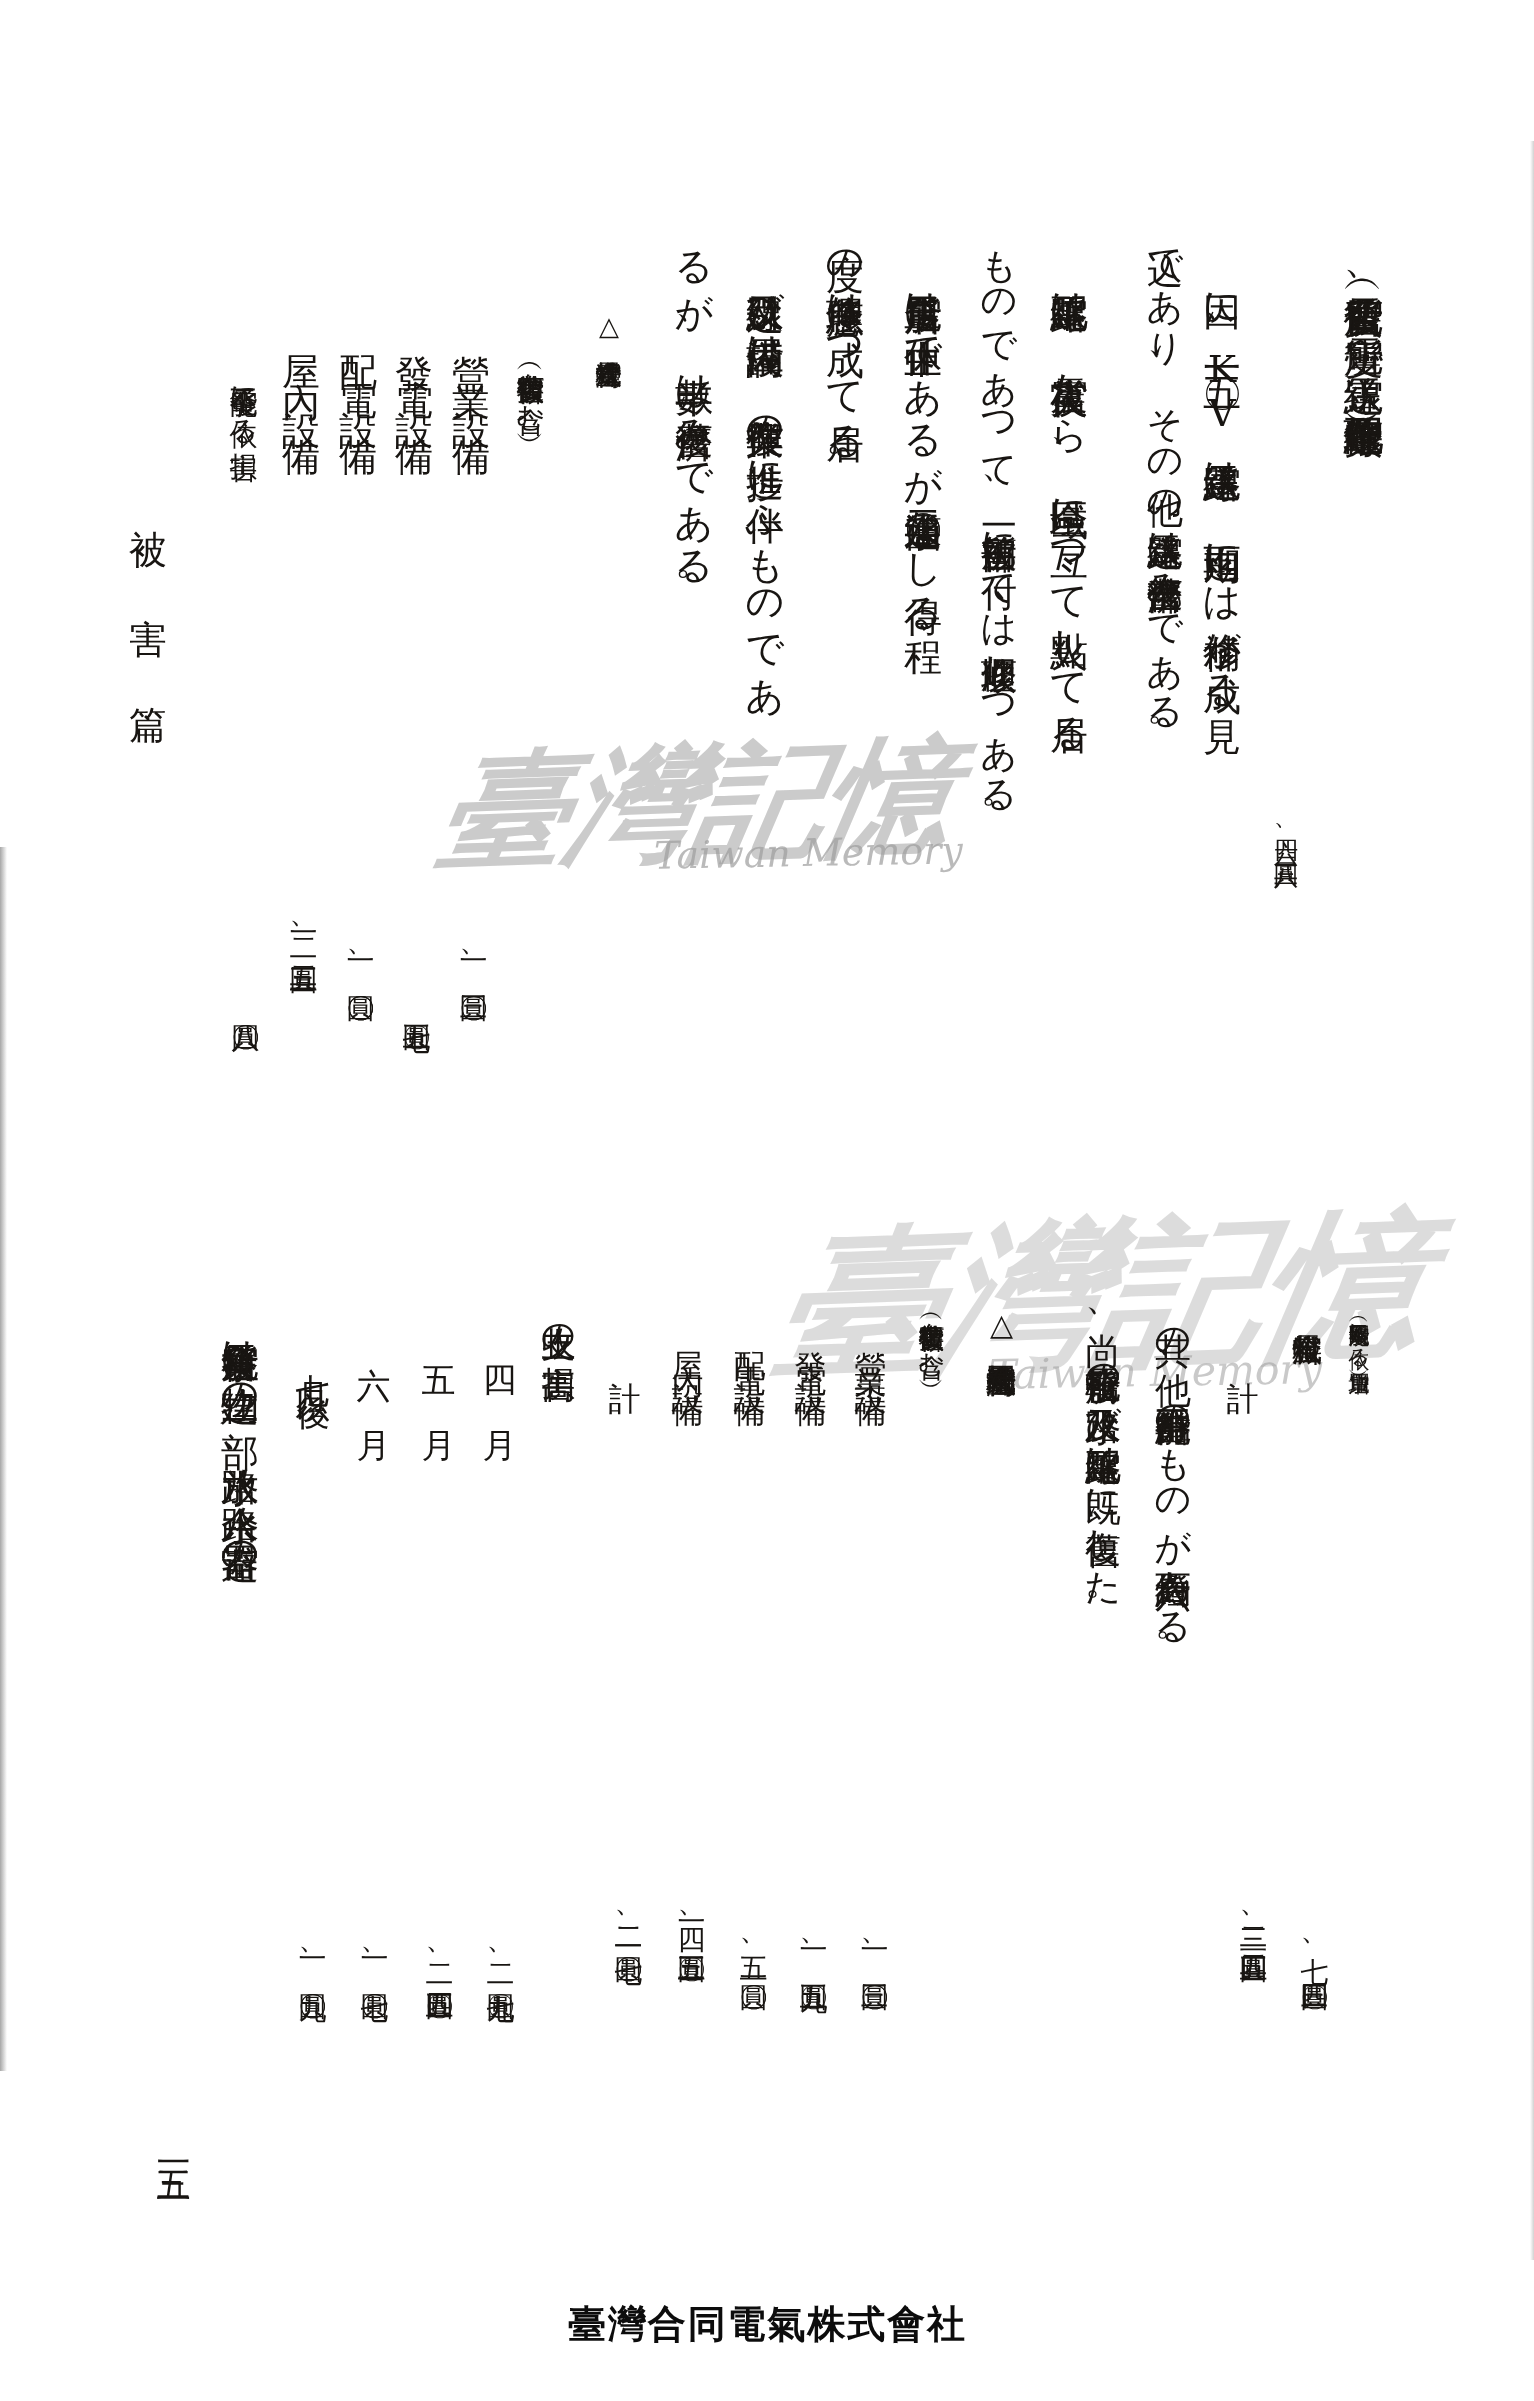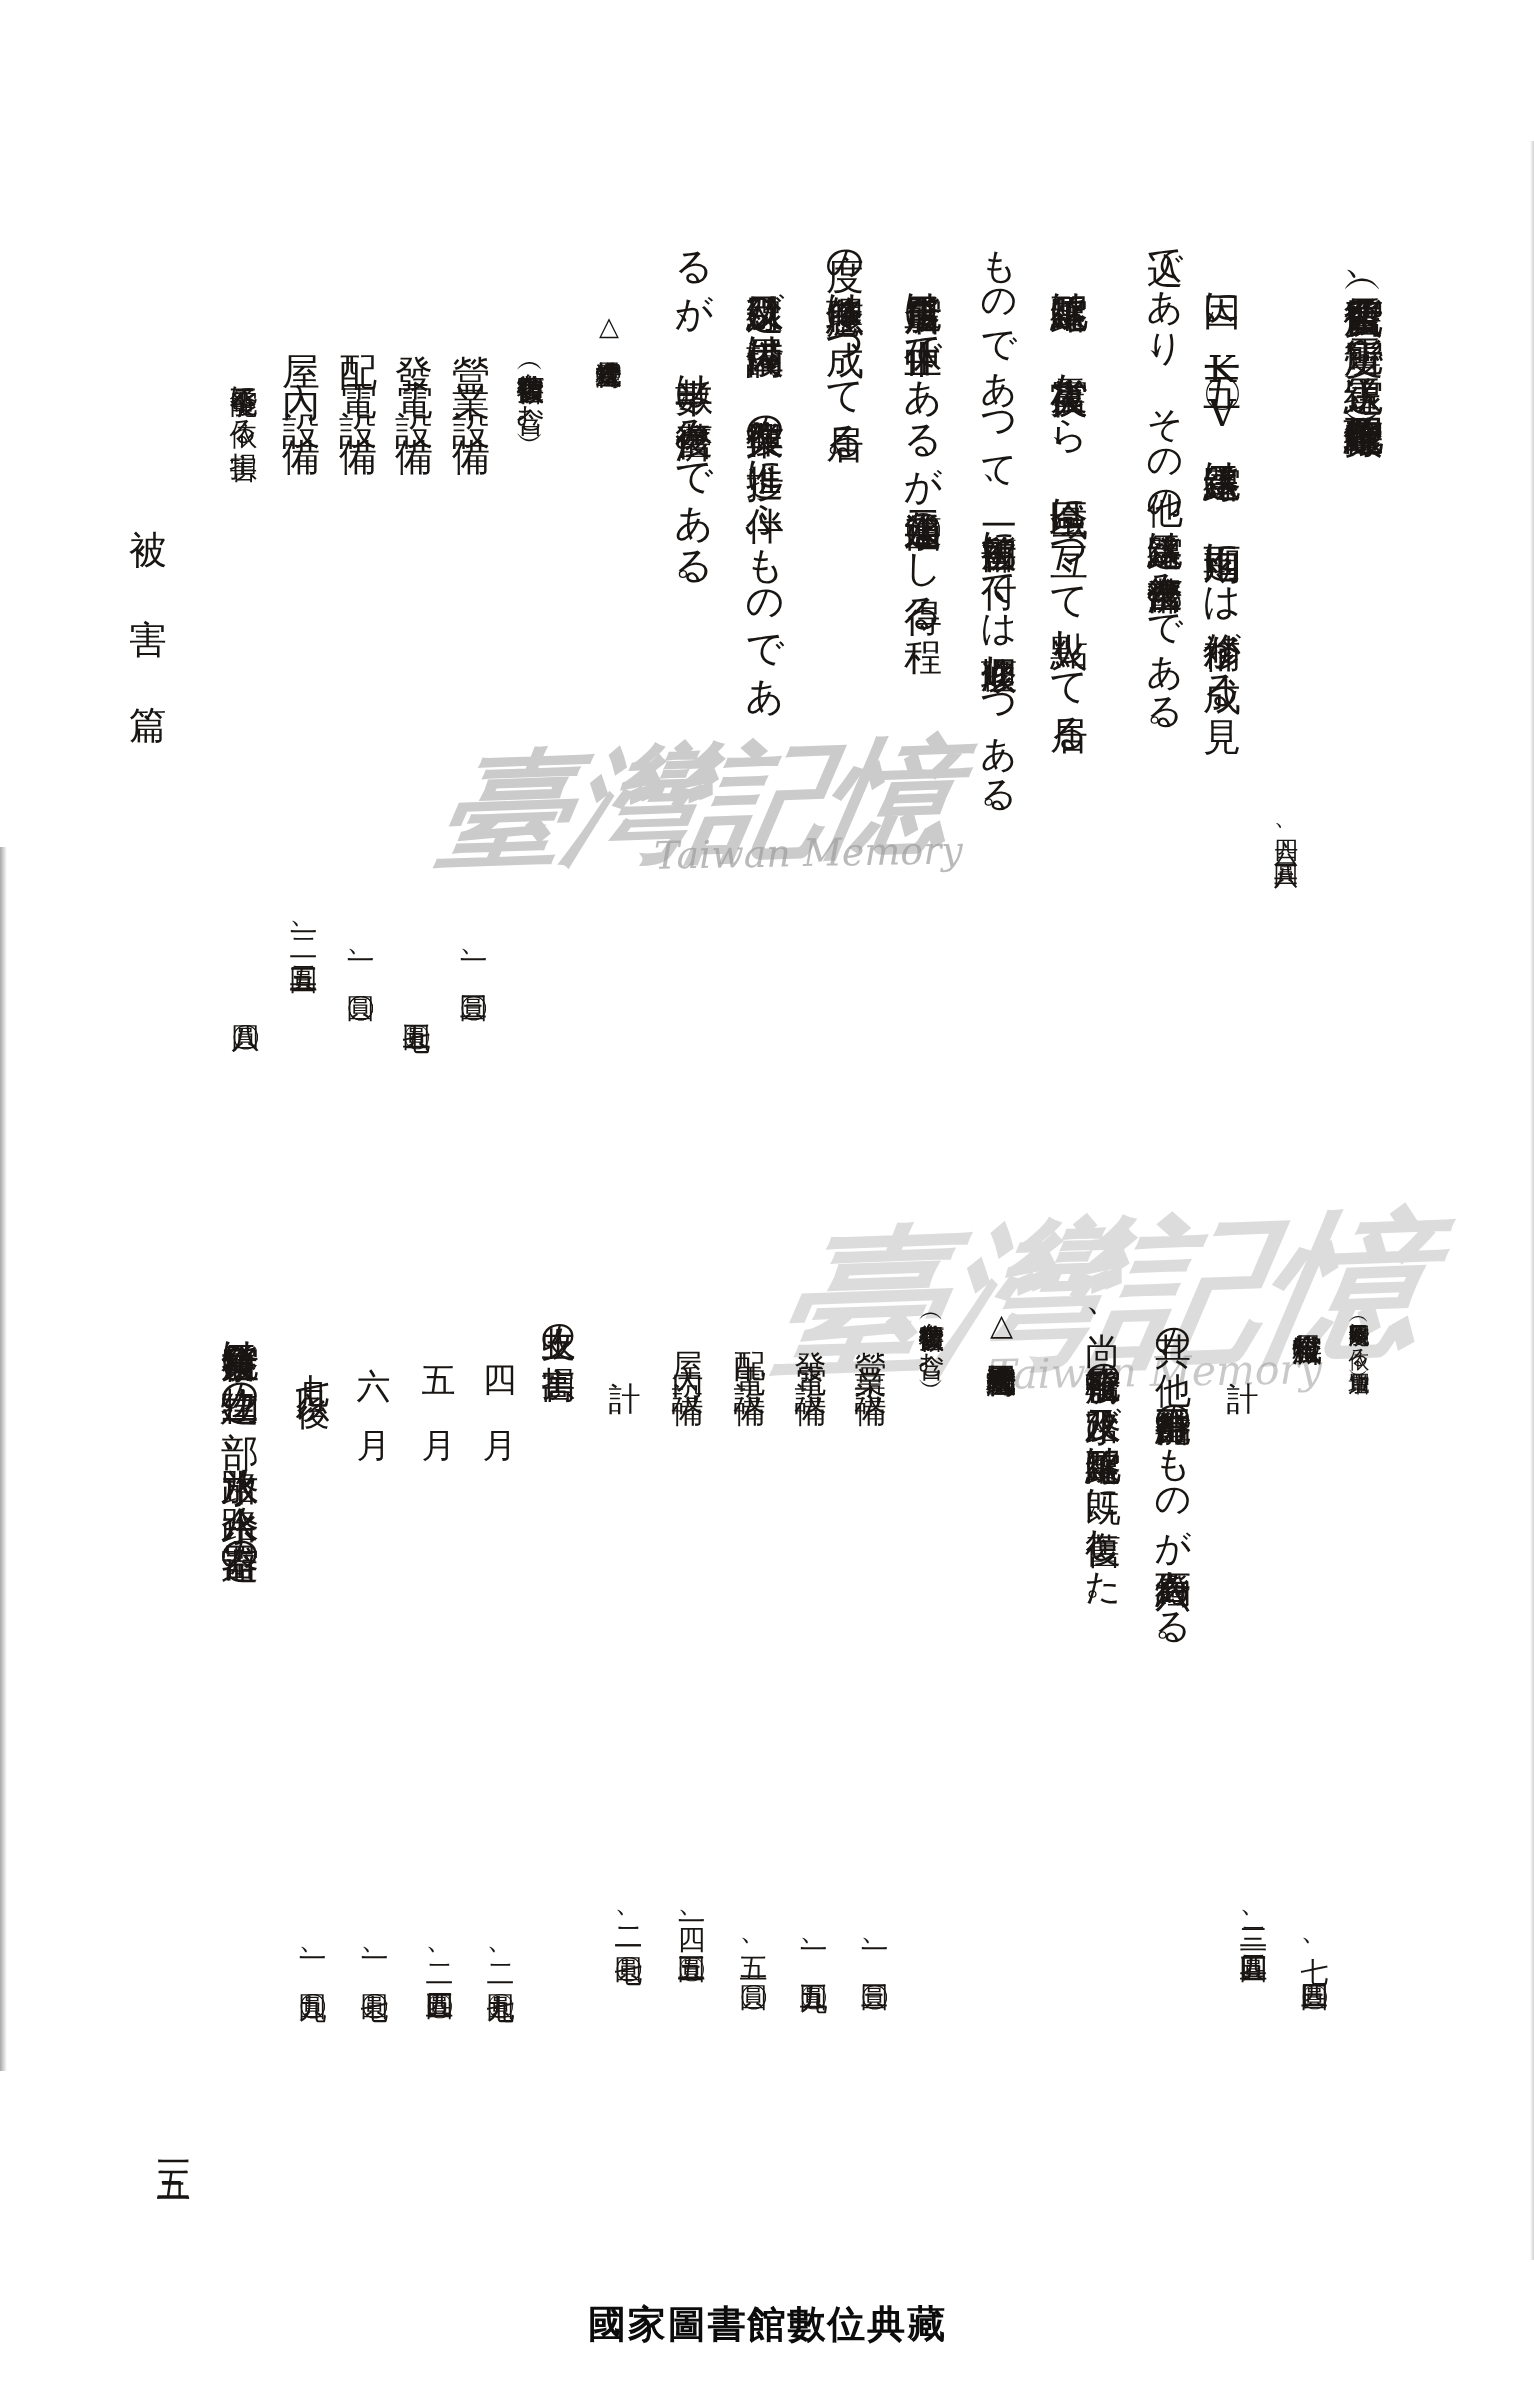--- a/index.html
+++ b/index.html
@@ -146,18 +146,18 @@
     <div class="v amount" style="left:486px;top:1944px;">二、七九〇圓</div>
     <div class="v amount" style="left:425px;top:1944px;">二、五四〇圓</div>
     <div class="v amount" style="left:360px;top:1944px;">一、七〇〇圓</div>
     <div class="v amount" style="left:298px;top:1944px;">一、〇九〇圓</div>
 
     <div class="v fs40" style="left:221px;top:1314px;">社寮角發電所は建物の一部、放水路、余水路、避雷器の</div>
   </div>
 
   <div class="v fs36" style="left:157px;top:2145px;">一三五</div>
 
-  <div class="stamp">國家圖書館數位典藏</div>
+  <div class="stamp">臺灣合同電氣株式會社</div>
 
   <div class="edge edge-left"></div>
   <div class="edge edge-right"></div>
 </div>
 
 
 </body></html>

